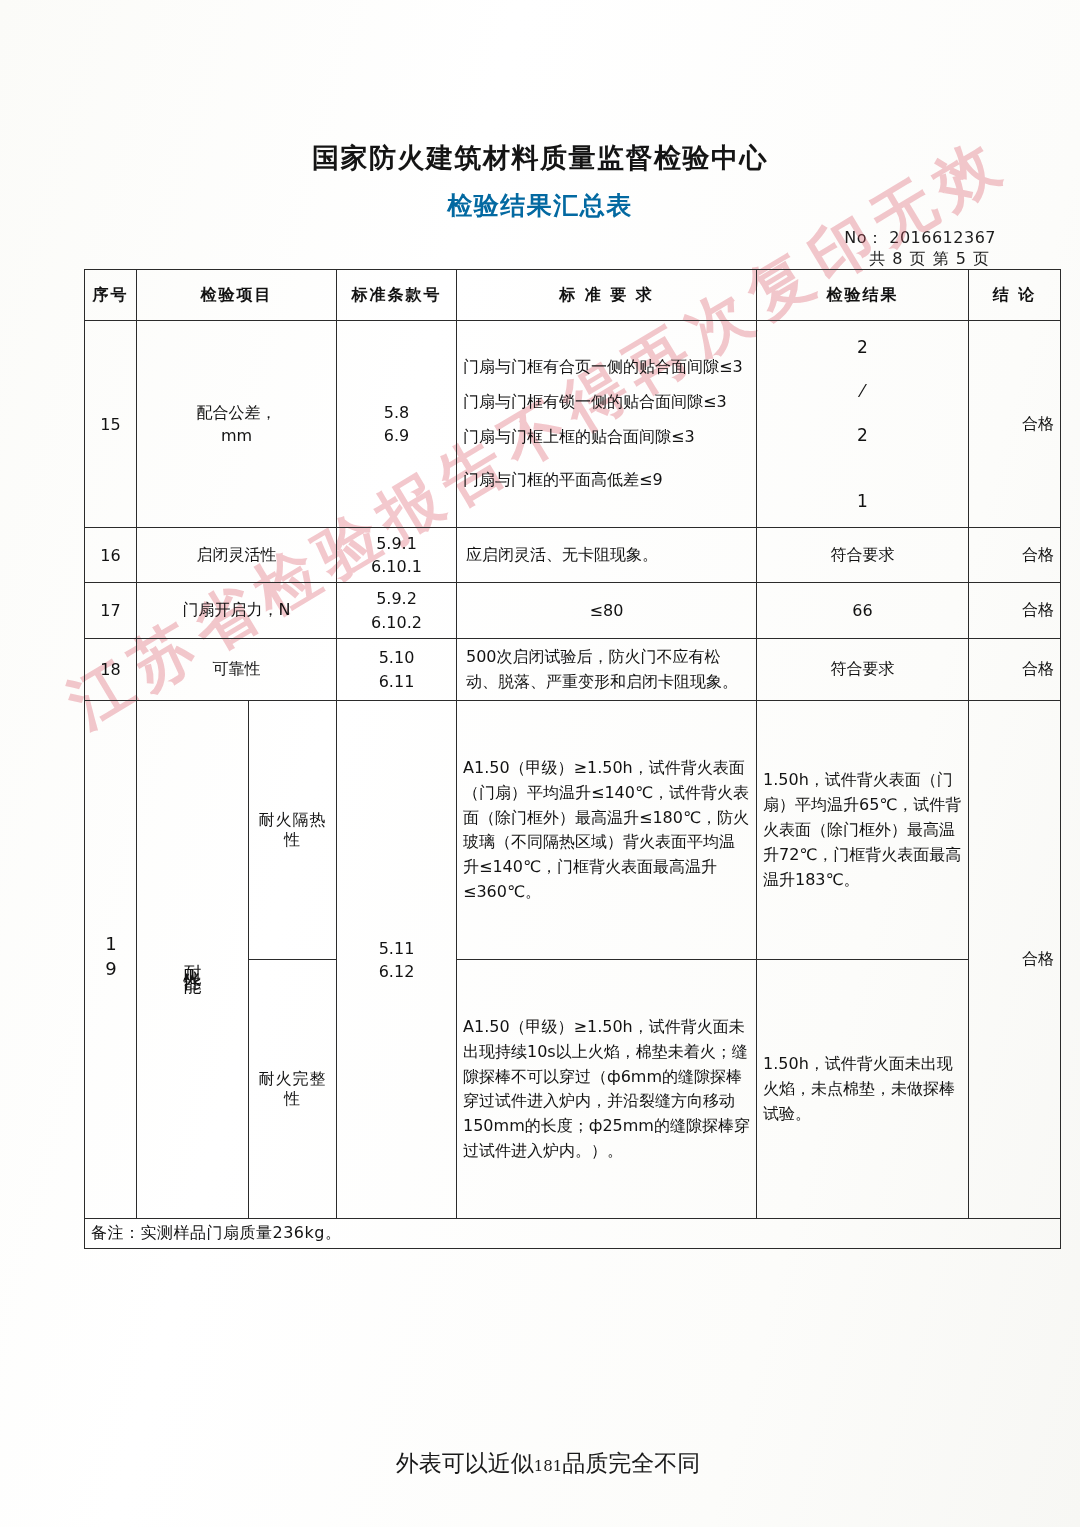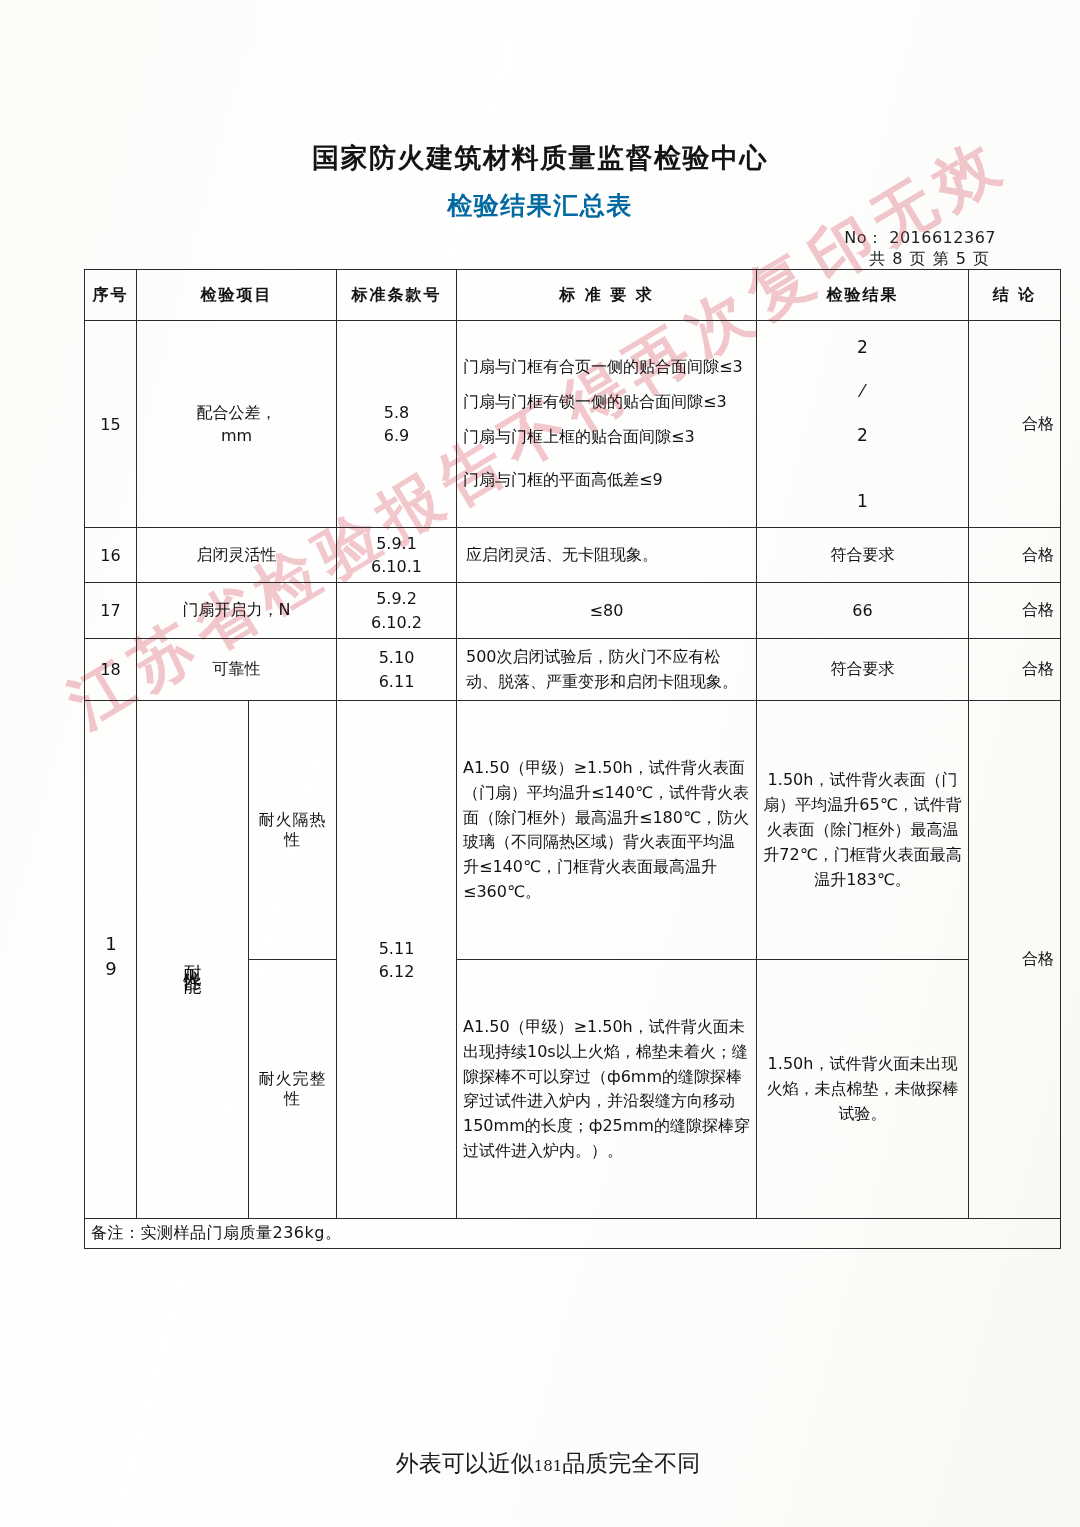--- a/index.html
+++ b/index.html
@@ -104,21 +104,21 @@
 
   .req-cell {
     text-align: left;
     line-height: 1.55;
     font-size: 16px;
     padding: 8px 8px 8px 9px;
   }
   .req-cell p { margin: 0 0 10px 0; }
   .req-cell p:last-child { margin-bottom: 0; }
   .result-left {
-    text-align: center;
+    text-align: left;
     line-height: 1.55;
     font-size: 16px;
     padding: 8px;
   }
   .small-unit {
     font-size: 16px;
     display: block;
     margin-top: 2px;
   }
   .vert-label {

